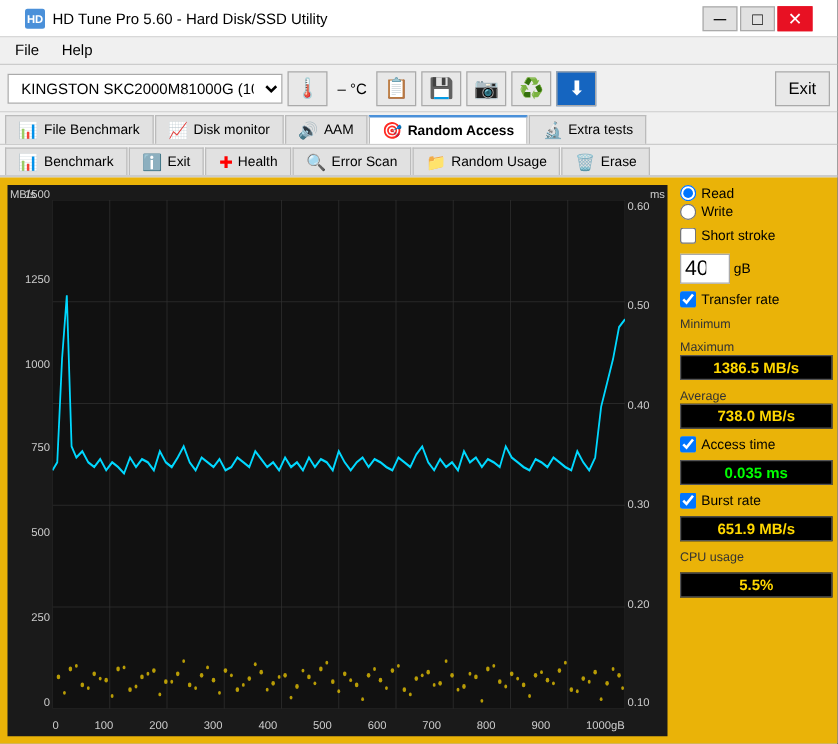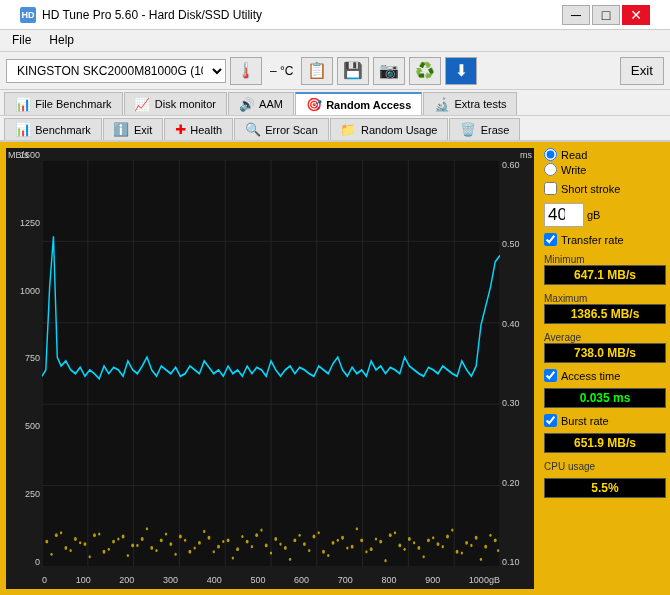--- a/index.html
+++ b/index.html
@@ -458,21 +458,20 @@
       <span>gB</span>
     </div>
 
     <div class="checkbox-row">
       <input type="checkbox" checked="" style="">
       <label>Transfer rate</label>
     </div>
 
     <div>
       <div class="stat-label">Minimum</div>
-      <div class="stat-box">647.1 MB/s</div>
     </div>
 
     <div>
       <div class="stat-label">Maximum</div>
       <div class="stat-box">1386.5 MB/s</div>
     </div>
 
     <div>
       <div class="stat-label">Average</div>
       <div class="stat-box">738.0 MB/s</div>

